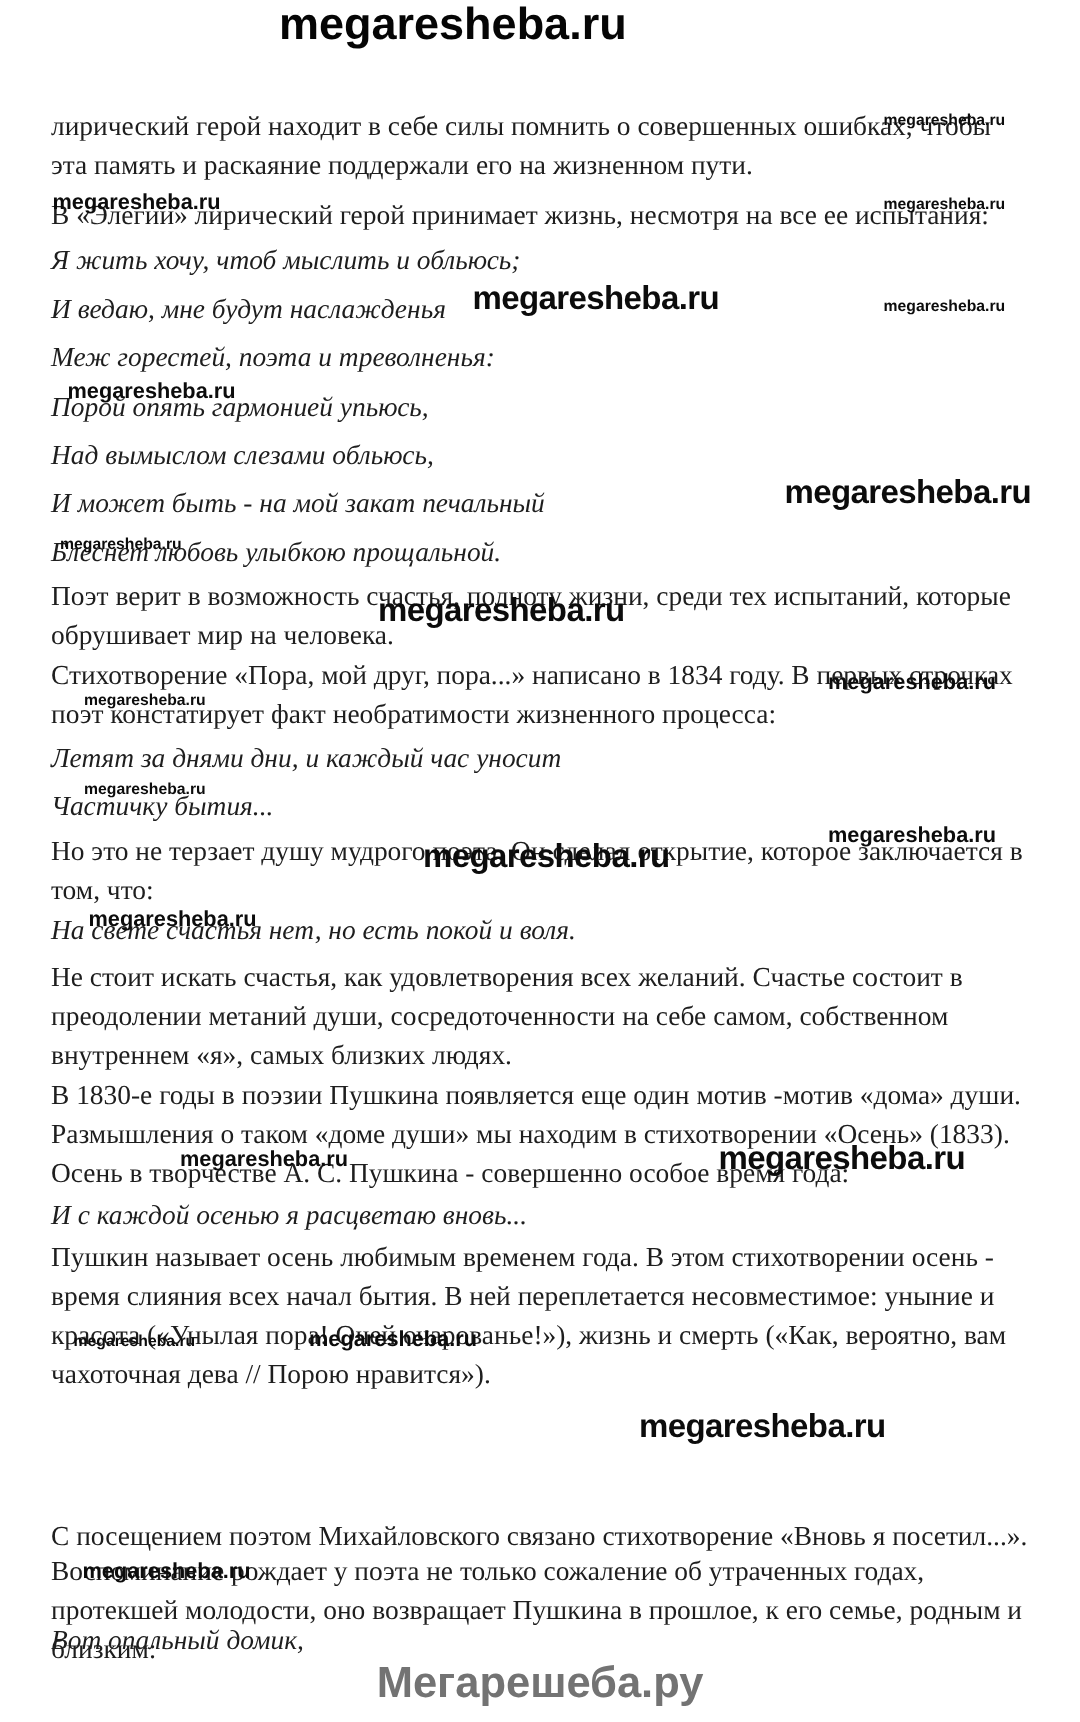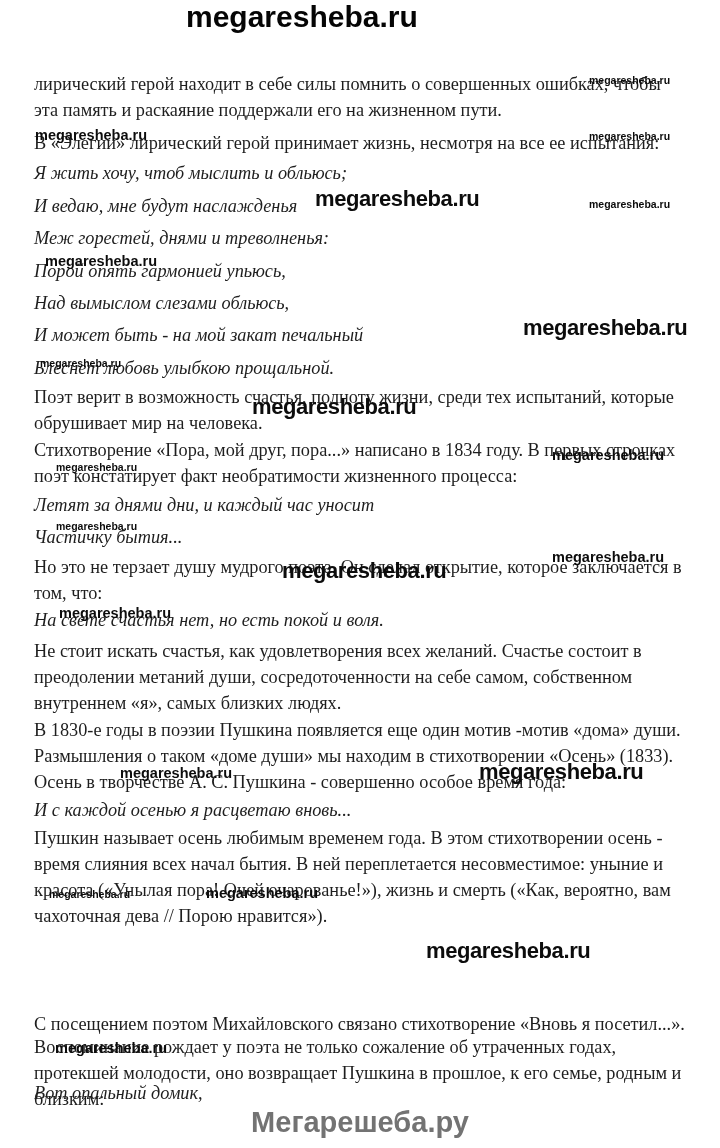--- a/index.html
+++ b/index.html
@@ -52,21 +52,21 @@
 <body>
 
 <div class="page">
 
   <div class="header-wm">megaresheba.ru</div>
 
   <p class="para" style="top:53px">лирический герой находит в себе силы помнить о совершенных ошибках, чтобы эта память и раскаяние поддержали его на жизненном пути.</p>
   <p class="para" style="top:112px">В «Элегии» лирический герой принимает жизнь, несмотря на все ее испытания:</p>
   <p class="para verse" style="top:142px">Я жить хочу, чтоб мыслить и обльюсь;</p>
   <p class="para verse" style="top:175px">И ведаю, мне будут наслажденья</p>
-  <p class="para verse" style="top:207px">Меж горестей, днями и треволненья:</p>
+  <p class="para verse" style="top:207px">Меж горестей, поэта и треволненья:</p>
   <p class="para verse" style="top:240px">Порой опять гармонией упьюсь,</p>
   <p class="para verse" style="top:272px">Над вымыслом слезами обльюсь,</p>
   <p class="para verse" style="top:304px">И может быть - на мой закат печальный</p>
   <p class="para verse" style="top:337px">Блеснет любовь улыбкою прощальной.</p>
   <p class="para" style="top:366px">Поэт верит в возможность счастья, полноту жизни, среди тех испытаний, которые обрушивает мир на человека.</p>
   <p class="para" style="top:419px">Стихотворение «Пора, мой друг, пора...» написано в 1834 году. В первых строчках поэт констатирует факт необратимости жизненного процесса:</p>
   <p class="para verse" style="top:474px">Летят за днями дни, и каждый час уносит</p>
   <p class="para verse" style="top:506px">Частичку бытия...</p>
   <p class="para" style="top:536px">Но это не терзает душу мудрого поэта. Он сделал открытие, которое заключается в том, что:</p>
   <p class="para verse" style="top:589px">На свете счастья нет, но есть покой и воля.</p>

